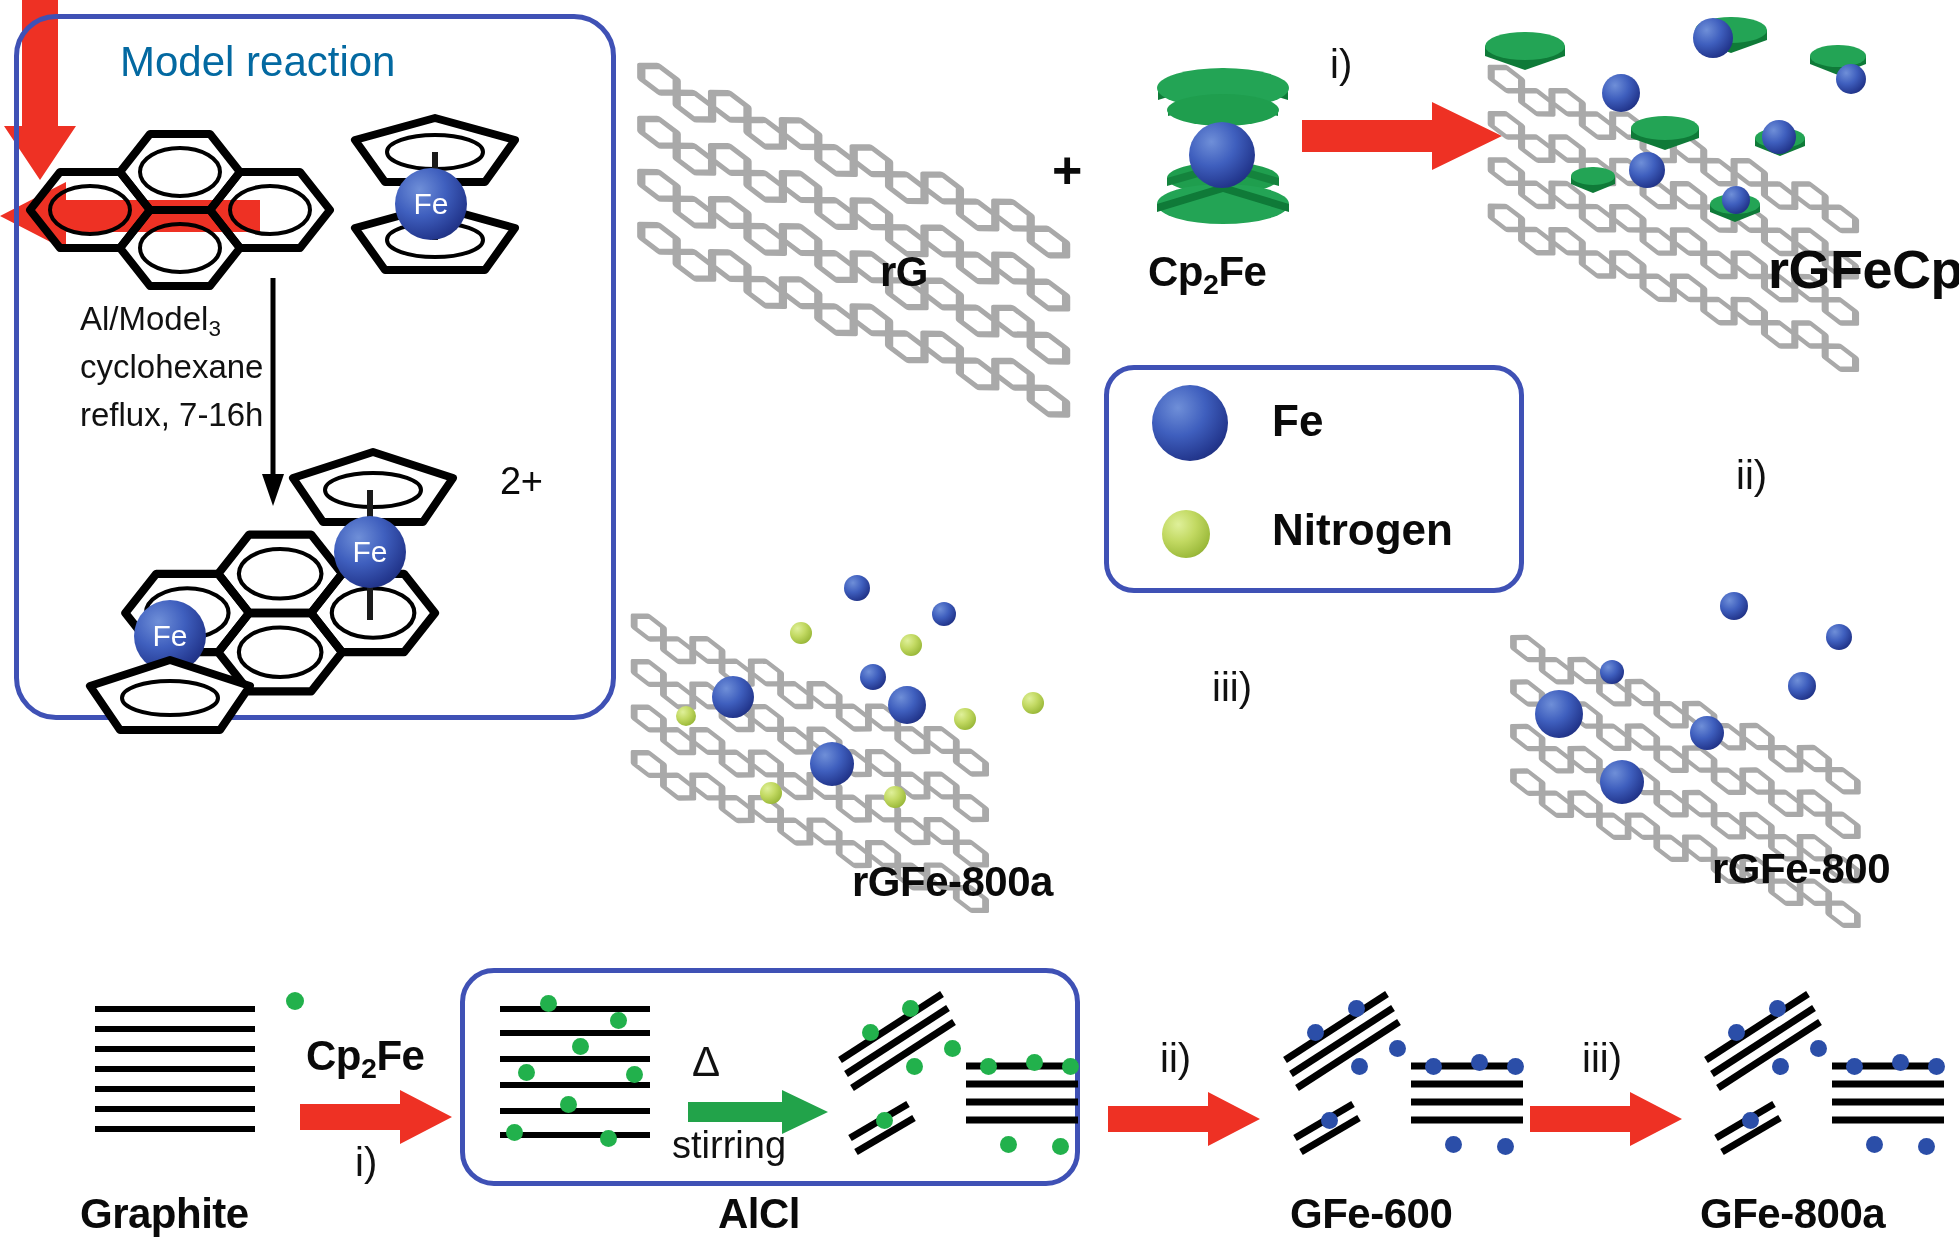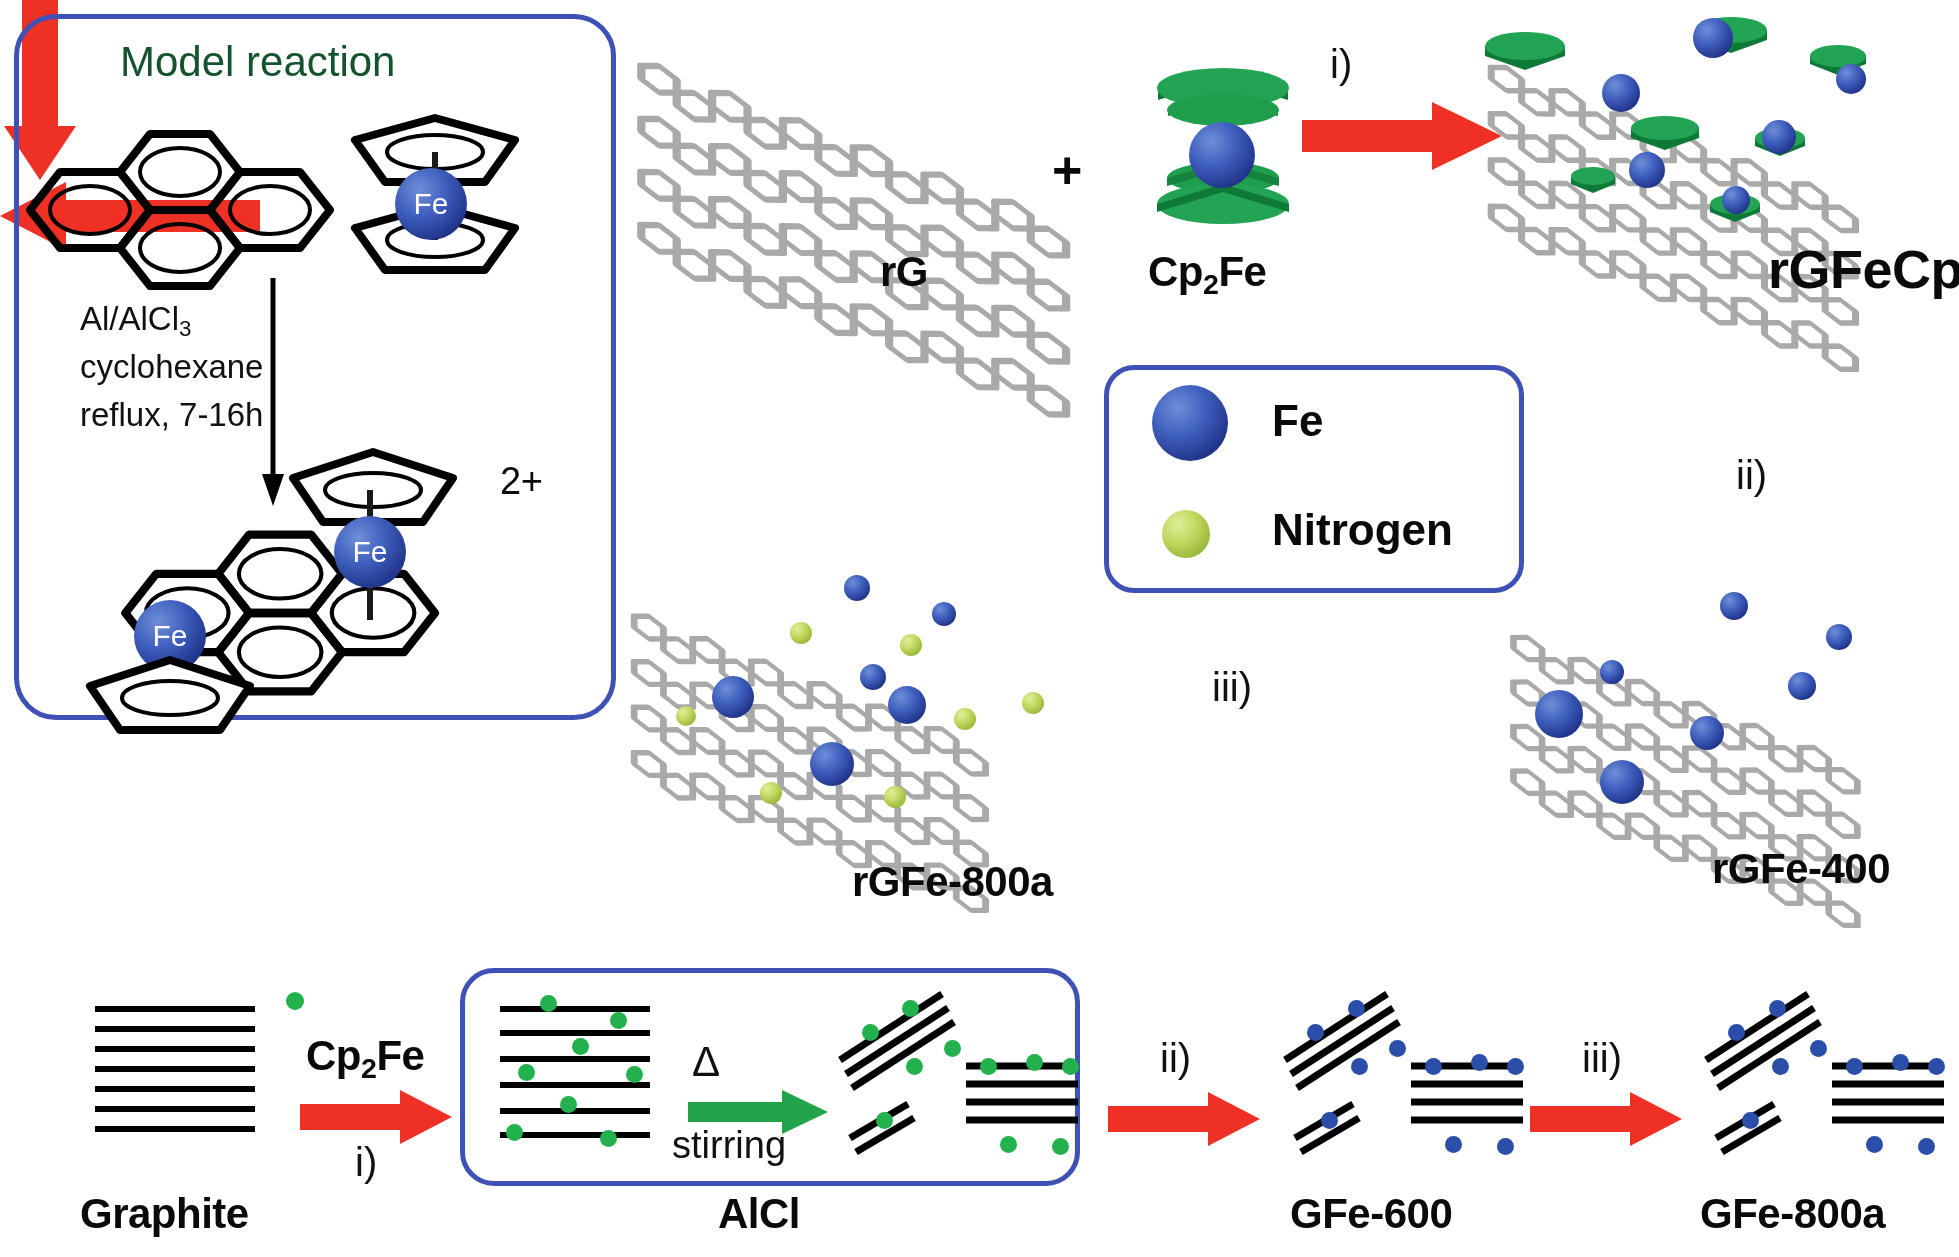--- a/index.html
+++ b/index.html
@@ -41,21 +41,21 @@
     color: #111;
     white-space: nowrap;
   }
   .step-label {
     position: absolute;
     color: #111;
     white-space: nowrap;
   }
   .title-label {
     position: absolute;
-    color: #14532d;
+    color: #0369a1;
     white-space: nowrap;
   }
   .legend-label {
     position: absolute;
     font-weight: bold;
     color: #0a0a0a;
     white-space: nowrap;
   }
   sub { font-size: 0.68em; vertical-align: -0.28em; }
 
@@ -128,21 +128,21 @@
   </svg>
   <div class="sphere sphere-fe" style="left:395px; top:168px; width:72px; height:72px;"></div>
   <div class="abs" style="left:395px; top:168px; width:72px; height:72px; line-height:72px; text-align:center; color:#fff; font-size:30px;">Fe</div>
 
   <svg class="thin-arrow" style="left:258px; top:278px; width:30px; height:230px;" viewBox="0 0 30 230">
     <line x1="15" y1="0" x2="15" y2="206" stroke="#000" stroke-width="5"></line>
     <polygon points="15,228 4,196 26,196" fill="#000"></polygon>
   </svg>
 
   <div class="cond-label" style="left:80px; top:300px; font-size:33px;">
-    <span>Al/AlCl</span><sub>3</sub>
+    <span>Al/Model</span><sub>3</sub>
   </div>
   <div class="cond-label" style="left:80px; top:348px; font-size:33px;">cyclohexane</div>
   <div class="cond-label" style="left:80px; top:396px; font-size:33px;">reflux, 7-16h</div>
 
   <svg class="layerdraw" style="left:268px; top:440px; width:210px; height:90px;" viewBox="0 0 210 90">
     <polygon points="25,38 105,12 185,38 155,82 55,82" fill="#fff" stroke="#000" stroke-width="8" stroke-linejoin="round"></polygon>
     <ellipse cx="105" cy="50" rx="48" ry="17" fill="none" stroke="#000" stroke-width="4"></ellipse>
   </svg>
 
   <div class="cmp-label" style="left:500px; top:460px; font-size:38px; font-weight:normal;">2+</div>
@@ -456,21 +456,21 @@
       </g>
     </g>
   </svg>
   <div class="sphere sphere-fe" style="left:1720px; top:592px; width:28px; height:28px;"></div>
   <div class="sphere sphere-fe" style="left:1826px; top:624px; width:26px; height:26px;"></div>
   <div class="sphere sphere-fe" style="left:1600px; top:660px; width:24px; height:24px;"></div>
   <div class="sphere sphere-fe" style="left:1788px; top:672px; width:28px; height:28px;"></div>
   <div class="sphere sphere-fe" style="left:1535px; top:690px; width:48px; height:48px;"></div>
   <div class="sphere sphere-fe" style="left:1690px; top:716px; width:34px; height:34px;"></div>
   <div class="sphere sphere-fe" style="left:1600px; top:760px; width:44px; height:44px;"></div>
-  <div class="cmp-label" style="left:1712px; top:845px; font-size:42px;">rGFe-400</div>
+  <div class="cmp-label" style="left:1712px; top:845px; font-size:42px;">rGFe-800</div>
 
   <div class="step-label" style="left:1212px; top:665px; font-size:40px;">iii)</div>
   <div class="arrow-red-left" style="left:1146px; top:722px; width:260px; height:72px;">
     <svg width="260" height="72" viewBox="0 0 260 72">
       <polygon points="260,20 66,20 66,2 0,36 66,70 66,52 260,52" fill="#ee3124"></polygon>
     </svg>
   </div>
 
   <svg class="layerdraw" style="left:600px; top:560px; width:470px; height:230px;" viewBox="0 0 520 250">
     <g transform="skewY(21) scale(1.08,0.74) translate(10,30)">

